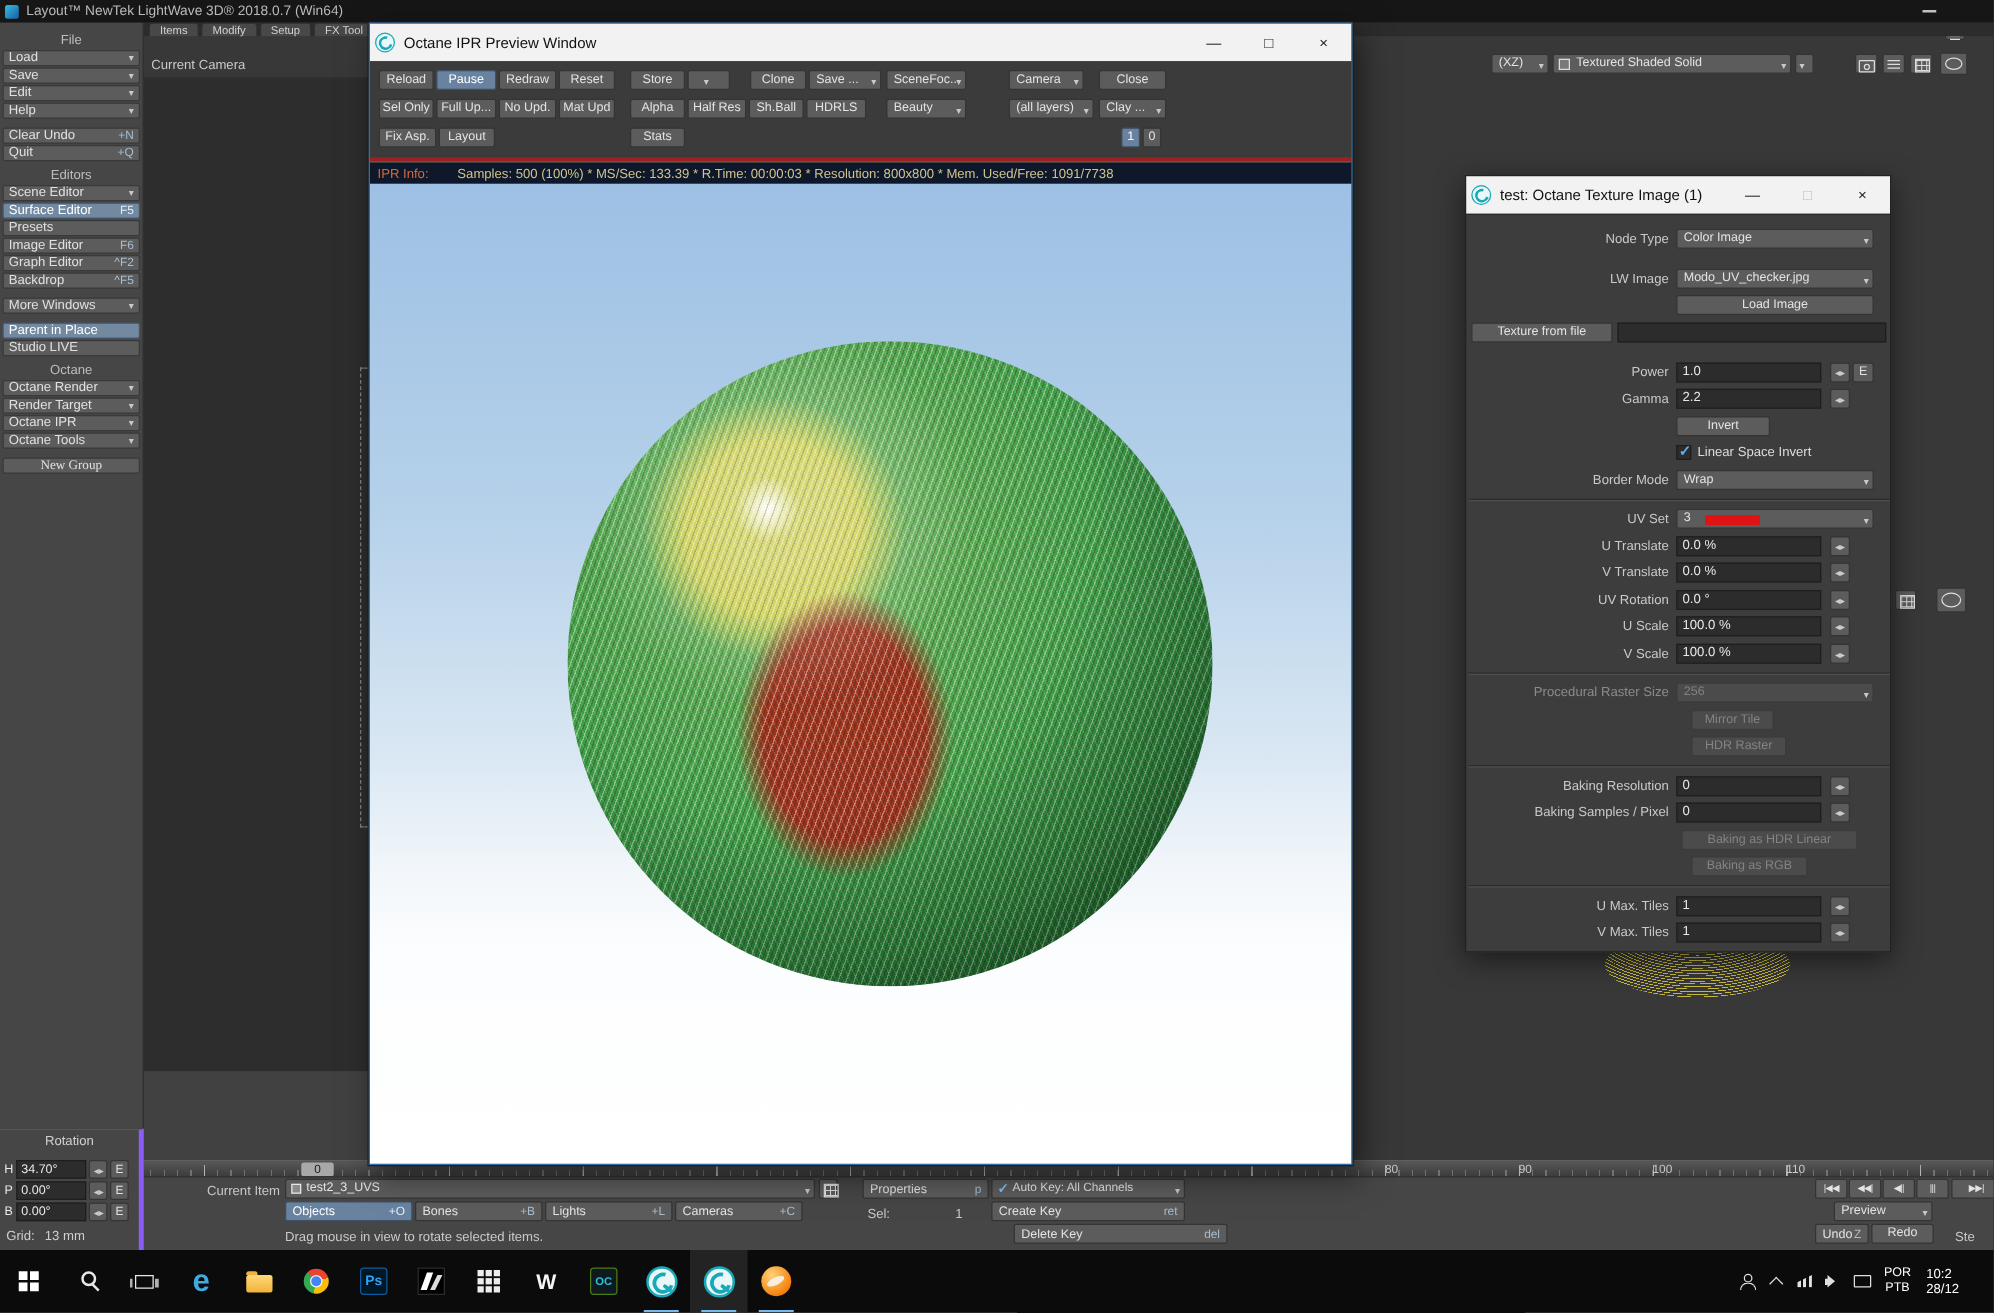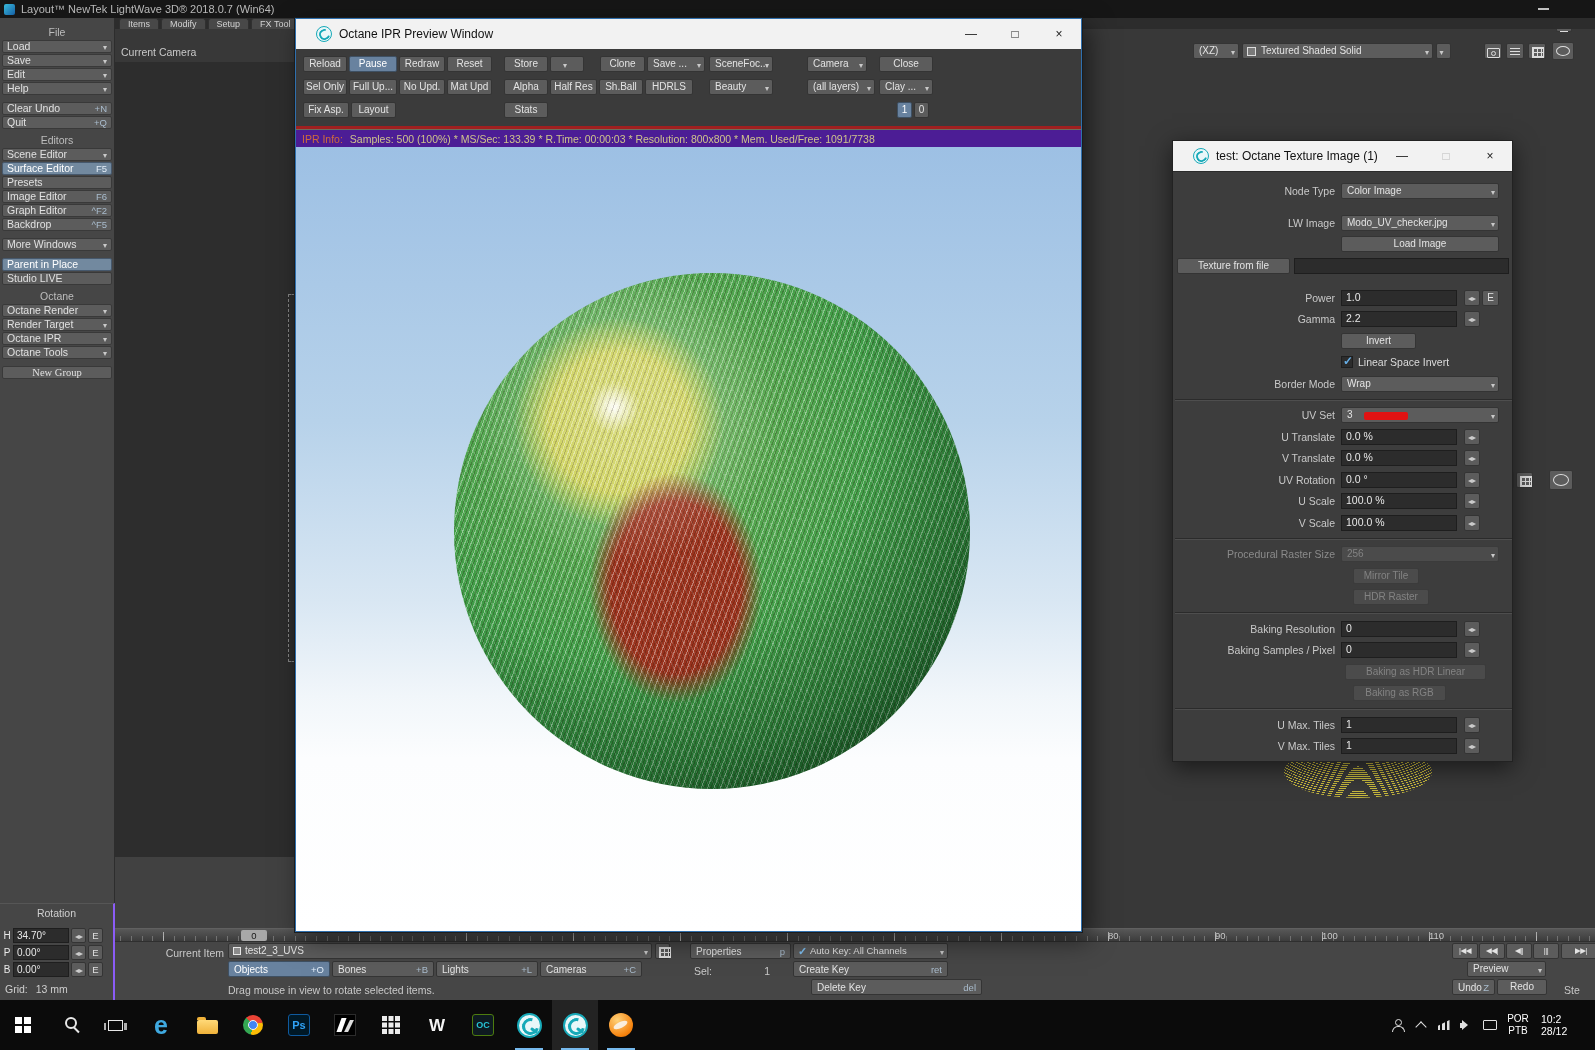--- a/index.html
+++ b/index.html
@@ -38,21 +38,21 @@
   .sbr { height:13px; background:#5c5c5c; border:1px solid #393939; border-radius:2px; margin:1px 2px 0;
          padding:0 4px; display:flex; justify-content:space-between; align-items:center; font-size:10.5px; color:#e0e0e0; line-height:11px; }
   .sbr .arr::after { content:"▾"; font-size:8px; color:#c9c9c9; }
   .sbr .sc { color:#a9bccd; font-size:9.5px; }
   .sbr.sel { background:#72899f; border-color:#46586c; color:#fff; }
   .sbr.sel .sc { color:#e2ecf7; }
   .sbr.center { justify-content:center;font-family:Liberation Serif, serif; }
   .gap6 { height:6px; }
 
   .sb-bottom { position:absolute; left:0; top:903px; width:115px; height:97px; background:#464646;
-               border-right:2px solid #8b5cf6; border-top:1px solid #565656; z-index:2; }
+               border-right:4px solid #8b5cf6; border-top:1px solid #565656; z-index:2; }
   .rot-title { position:absolute; top:3px; width:100%; text-align:center; color:#cfcfcf; font-size:10.5px; }
   .hpb { position:absolute; left:2px; width:111px; height:15px; }
   .hpb .l { position:absolute; left:0; width:10px; line-height:15px; text-align:center; font-size:10px; color:#e8e8e8; }
   .hpb .v { position:absolute; left:11px; width:56px; height:15px; background:#2c2c2c; border:1px solid #1e1e1e;
             line-height:13px; padding:0 3px; font-size:10px; color:#e8e8e8; }
   .hpb .sp { left:69px; top:0; width:15px; height:15px; }
   .hpb .sp::after { top:2.5px; }
   .hpb .e { position:absolute; left:86px; width:15px; height:15px; background:#5c5c5c; border:1px solid #343434;
             border-radius:2px; text-align:center; line-height:13px; font-size:9.5px; color:#e0e0e0; }
   .grid-row { position:absolute; left:5px; top:79px; width:106px; display:flex; gap:8px; color:#cfcfcf; font-size:10.5px; }
@@ -153,33 +153,33 @@
   .i-spk::after { content:""; position:absolute; left:2px; top:1px; border-left:6px solid #e0e0e0;
                   border-top:5px solid transparent; border-bottom:5px solid transparent; }
   .i-kbd { width:14px; height:10px; border:1.5px solid #e0e0e0; border-radius:1px; }
   .tray-lang { width:34px; text-align:center; color:#fff; font-size:10px; line-height:12px; }
   .tray-time { width:60px; color:#fff; font-size:10.5px; line-height:12px; padding-left:6px; overflow:hidden; }
 
   
   .ipr-window { position:absolute; left:295px; top:18px; width:787px; height:914px; background:#3b3b3b;
                 border:1px solid #2f6fad; box-shadow:0 0 0 1px #1c1c1c, 6px 8px 24px rgba(0,0,0,.55); z-index:5; }
   .wtitle { position:absolute; left:0; top:0; width:100%; height:30px; background:#f2f2f2; display:flex;
-            align-items:center; gap:7px; padding-left:20px; }
+            align-items:center; gap:7px; padding-left:4px; }
   .wtitle .t { color:#111; font-size:12px; }
   .octane-ic { width:16px; height:16px; border-radius:50%; background:#e9f7f9; border:1.5px solid #17a9b8; position:relative; flex:0 0 auto; }
   .octane-ic::before { content:""; position:absolute; left:2px; top:2px; width:7px; height:7px; border:2px solid #17a9b8;
                        border-right-color:transparent; border-radius:50%; transform:rotate(-30deg); }
   .wbtns { position:absolute; right:0; top:0; height:30px; display:flex; }
   .wbtn { width:44px; height:30px; display:flex; align-items:center; justify-content:center; color:#222; font-size:12px; }
   .wbtn.dis { color:#bdbdbd; }
   .ipr-toolbar { position:absolute; left:0; top:30px; width:100%; height:77px; background:#3b3b3b; }
   .iprrow { position:absolute; left:0; width:100%; height:16px; }
   .redline { position:absolute; left:0; top:107px; width:100%; height:3px; background:#a02020; }
-  .iprinfo { position:absolute; left:0; top:110px; width:100%; height:18px; background:#4c1d95; border-top:1px solid #6e6e5a;
-             display:flex; align-items:center; gap:7px; padding-left:6px; font-size:10.5px; }
+  .iprinfo { position:absolute; left:0; top:110px; width:100%; height:18px; background:#0f172a; border-top:1px solid #6e6e5a;
+             display:flex; align-items:center; gap:23px; padding-left:6px; font-size:10.5px; }
   .iprinfo .il { color:#cf6a3c; }
   .iprinfo .it { color:#cfc48d; }
   .render { position:absolute; left:0; top:128px; width:785px; height:784px; overflow:hidden;
             background:linear-gradient(180deg,#9dc0e4 0%,#b7d2ea 35%,#d9e7f3 58%,#f1f6fa 70%,#fcfdfe 78%,#ffffff 100%); }
   .sphere { position:absolute; left:158px; top:126px; width:516px; height:516px; border-radius:50%;
     background:
       radial-gradient(circle at 31% 26%, rgba(255,255,255,.95) 0, rgba(255,255,255,0) 5%),
       radial-gradient(ellipse 24% 32% at 43% 61%, rgba(158,44,26,.95) 0 52%, rgba(158,44,26,0) 70%),
       radial-gradient(ellipse 30% 30% at 32% 29%, rgba(205,206,70,.95) 0 45%, rgba(205,206,70,0) 68%),
       radial-gradient(circle at 36% 30%, #74b85c 0, #3f9c46 48%, #2a8338 70%, #175f27 88%, #0e4a1d 100%); }

